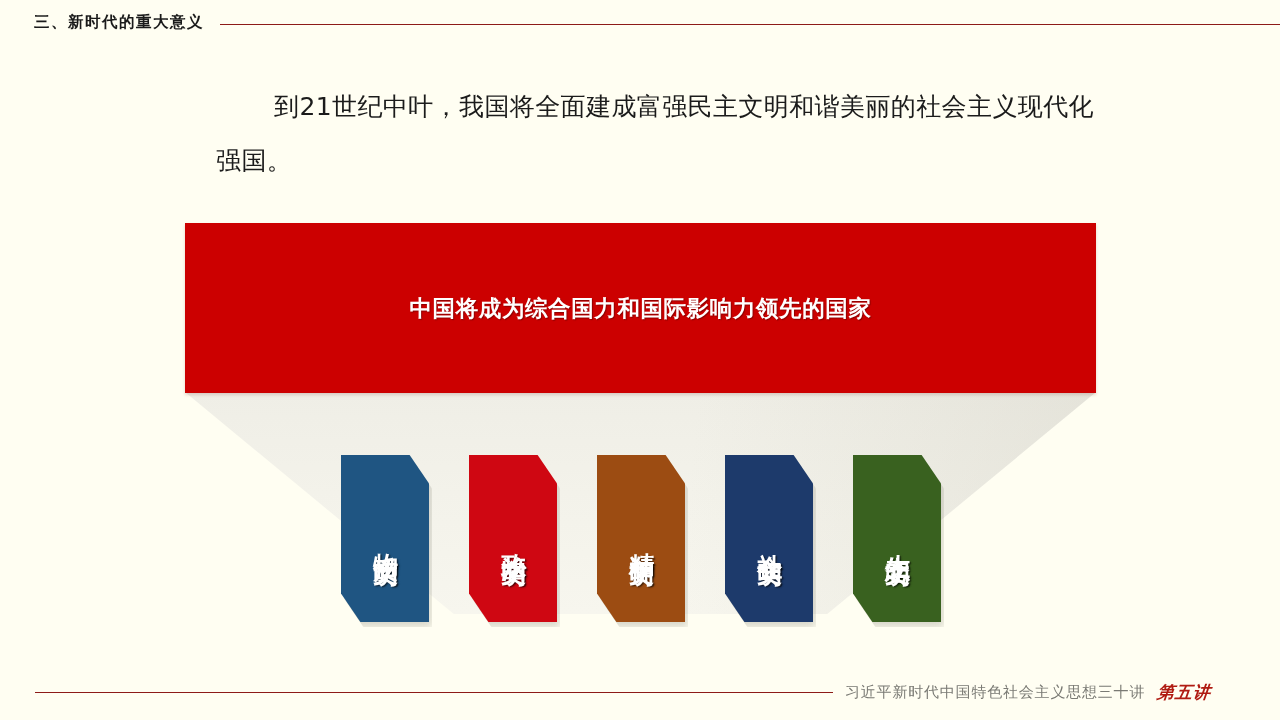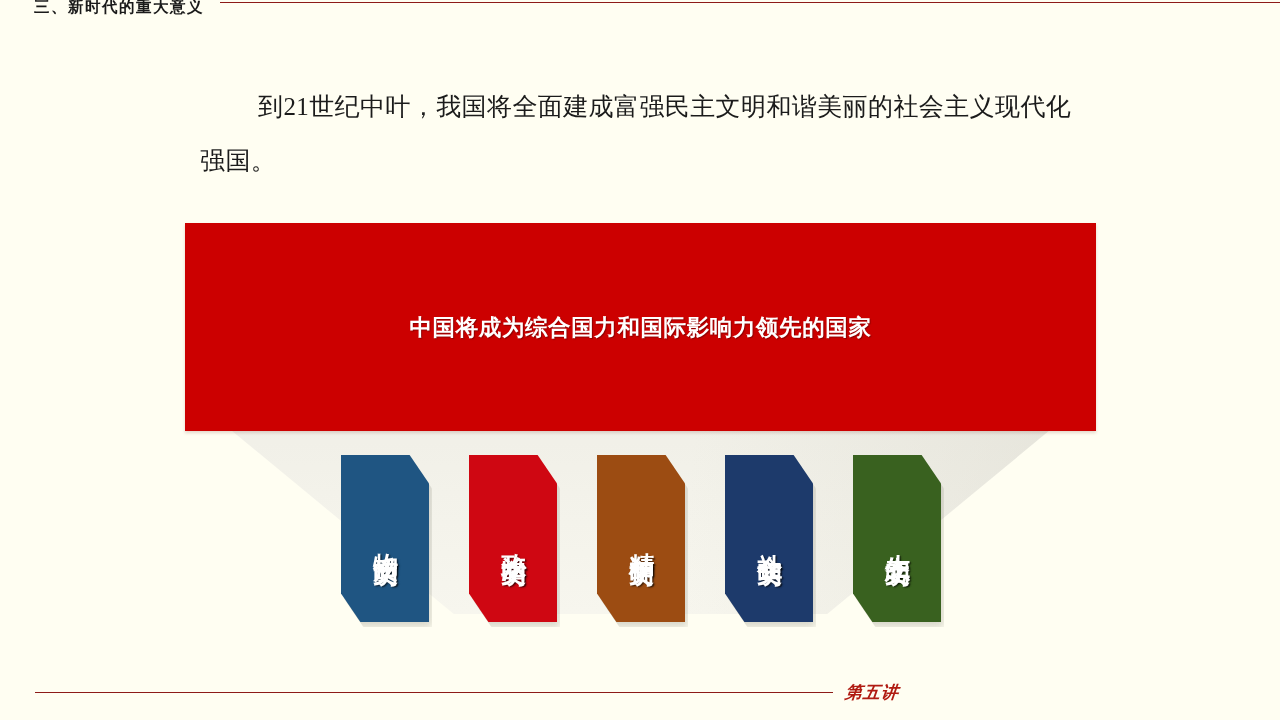--- a/index.html
+++ b/index.html
@@ -16,21 +16,21 @@
   }
 
   
   .slide-header {
     position: absolute;
     left: 0;
     top: 0;
     width: 1280px;
     height: 46px;
     display: flex;
-    align-items: flex-start;
+    align-items: center;
   }
   .header-title {
     margin-left: 34px;
     font-size: 15.5px;
     font-weight: bold;
     color: #1a1a1a;
     letter-spacing: 1.5px;
     white-space: nowrap;
     line-height: 1;
   }
@@ -39,29 +39,28 @@
     height: 0;
     border-top: 1.4px solid #8d1b18;
     margin-left: 16px;
     margin-right: 0;
     margin-top: 2px;
   }
 
   
   .lead-paragraph {
     position: absolute;
-    left: 200px;
+    left: 216px;
     top: 80px;
     width: 880px;
     font-size: 25px;
     line-height: 54px;
     color: #1b1b1b;
     text-indent: 58px;
     letter-spacing: 0.4px;
-    font-family: Liberation Serif, serif;
   }
 
   
   .funnel {
     position: absolute;
     left: 185px;
     top: 392px;
     width: 911px;
     height: 222px;
     background: linear-gradient(180deg, #efeee6 0%, #f3f2ea 45%, #f7f6ee 100%);
@@ -77,21 +76,21 @@
     background: linear-gradient(95deg, rgba(255,255,255,0) 55%, rgba(210,208,196,0.38) 100%);
     pointer-events: none;
   }
 
   
   .red-banner {
     position: absolute;
     left: 185px;
     top: 223px;
     width: 911px;
-    height: 208px;
+    height: 170px;
     background: #cc0000;
     box-shadow: 0 2px 3px rgba(120,60,50,0.20);
     display: flex;
     flex-direction: column;
     align-items: center;
     justify-content: center;
   }
   .red-banner-line {
     color: #ffffff;
     font-size: 22.5px;
@@ -234,14 +233,15 @@
     <div class="pillar-shadow"></div>
     <div class="pillar-face" style="background: rgb(57, 97, 31);">
       <span class="pillar-label">生态文明</span>
     </div>
   </div>
 
 </div>
 
 <div class="slide-footer">
   <div class="footer-rule" style="border-top-color: rgb(141, 27, 24);"></div>
+  <div class="footer-text">习近平新时代中国特色社会主义思想三十讲</div>
   <div class="footer-lesson" style="color: rgb(176, 27, 18);">第五讲</div>
 </div>
 
 </body></html>

